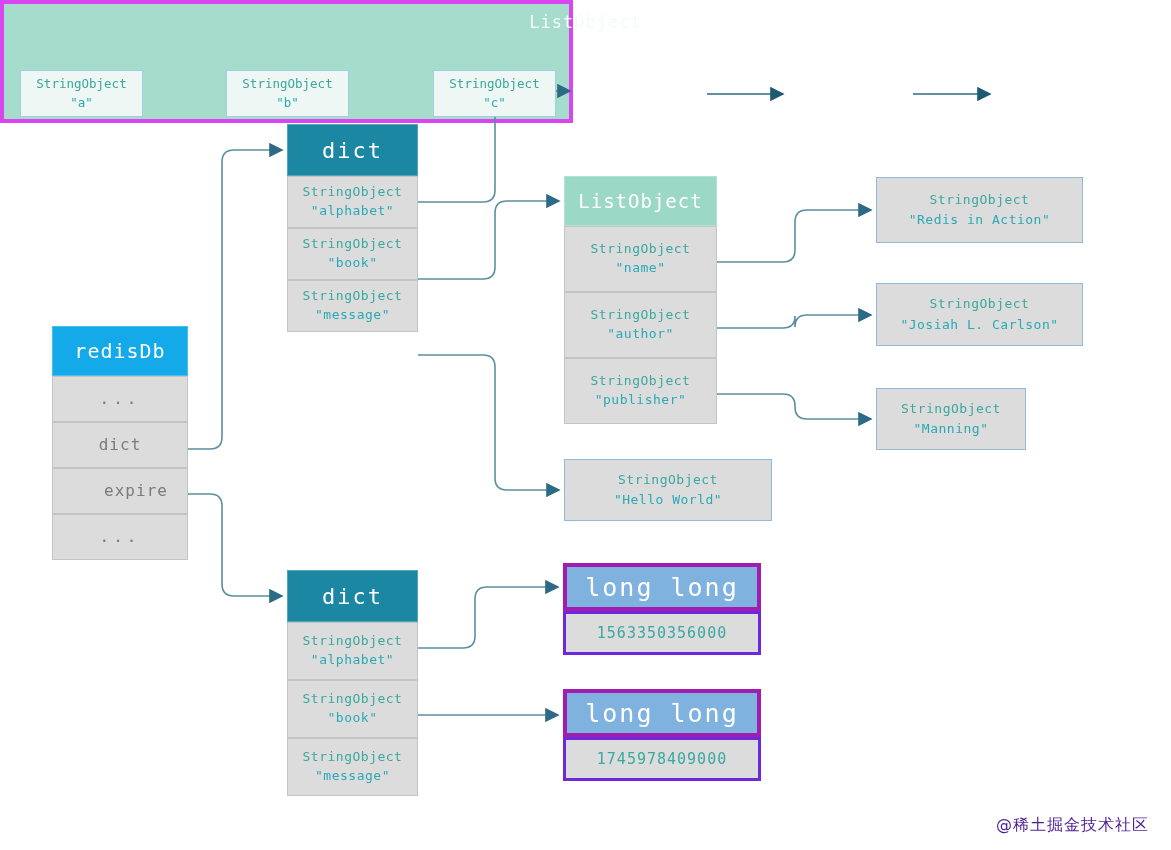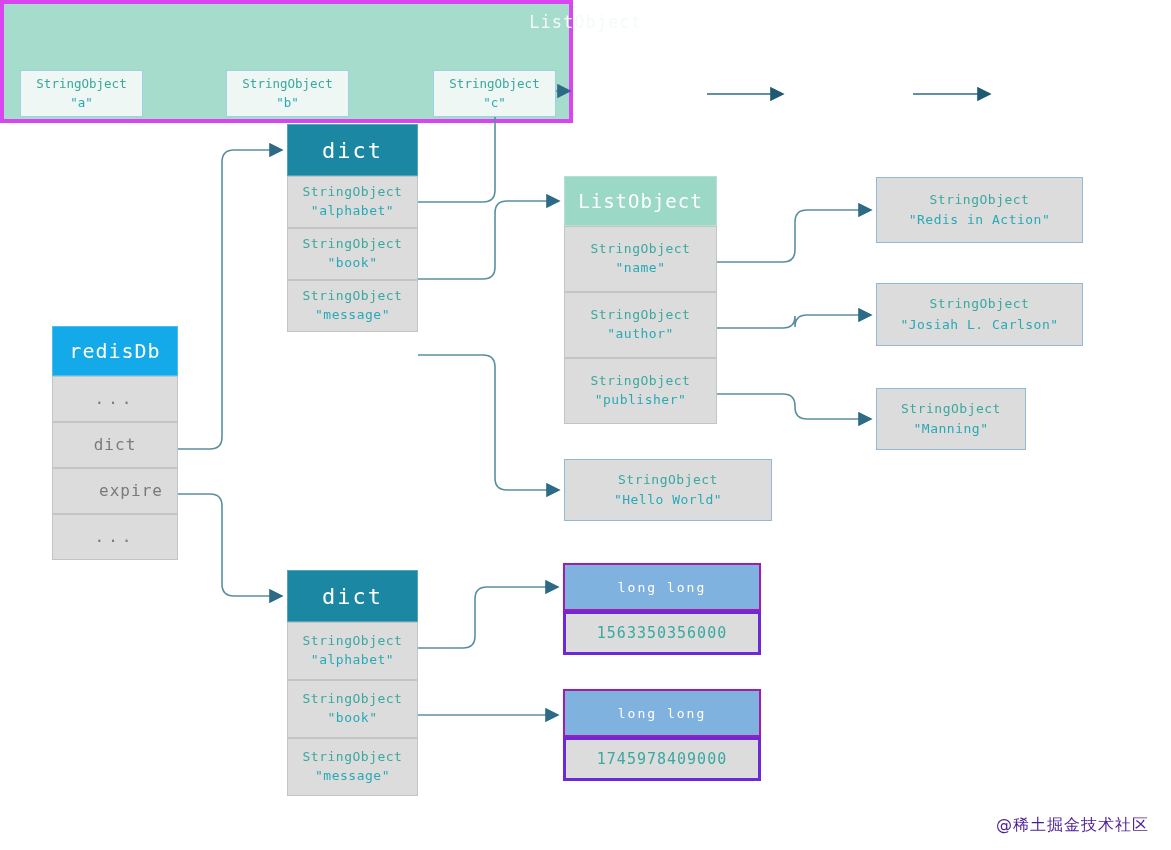--- a/index.html
+++ b/index.html
@@ -21,21 +21,21 @@
   .cell{
     box-sizing:border-box;width:100%;
     background:#dcdcdc;border:1px solid #c4c4c4;
     display:flex;flex-direction:column;align-items:center;justify-content:center;
     color:#3aa8a0;font-size:13px;line-height:1.45;letter-spacing:.5px;
   }
   .cell .t2{color:#2aa9b5;}
   .cell.plain{color:#7a7a7a;font-size:16px;letter-spacing:4px;}
 
   
-  #redisdb{left:52px;top:326px;width:126px;}
+  #redisdb{left:52px;top:326px;width:136px;}
   #redisdb .hdr{height:50px;background:#14a9e8;font-size:20px;letter-spacing:1px;}
   #redisdb .cell{height:46px;}
 
   
   #dict-main{left:287px;top:124px;width:131px;}
   #dict-main .hdr{height:52px;background:#1b87a3;}
   #dict-main .cell{height:52px;}
 
   
   #dict-exp{left:287px;top:570px;width:131px;}
@@ -67,21 +67,21 @@
   .sobox .t2{color:#2aa9b5;}
   #so-redis  {left:876px;top:177px;width:207px;height:66px;}
   #so-josiah {left:876px;top:283px;width:207px;height:63px;}
   #so-manning{left:876px;top:388px;width:150px;height:62px;}
   #so-hello  {left:564px;top:459px;width:208px;height:62px;}
 
   
   .llbox{position:absolute;width:198px;box-sizing:border-box;}
   .llbox .llhdr{box-sizing:border-box;height:48px;width:100%;background:#80b2e0;
     display:flex;align-items:center;justify-content:center;color:#ffffff;
-    font-size:13px;letter-spacing:2px;border:2px solid #a21caf;}
+    font-size:25px;letter-spacing:2px;border:4px solid #a21caf;}
   .llbox .llval{box-sizing:border-box;height:44px;width:100%;background:#dcdcdc;
     border:3px solid #6d28d9;display:flex;align-items:center;justify-content:center;
     color:#3aa8a0;font-size:15px;letter-spacing:1px;}
   #ll-1{left:563px;top:563px;}
   #ll-2{left:563px;top:689px;}
 
   
   #wm{position:absolute;right:22px;bottom:14px;color:#4c1d95;font-size:16px;
     letter-spacing:1px;font-family:"DejaVu Sans","Liberation Sans",sans-serif;}
 </style>

